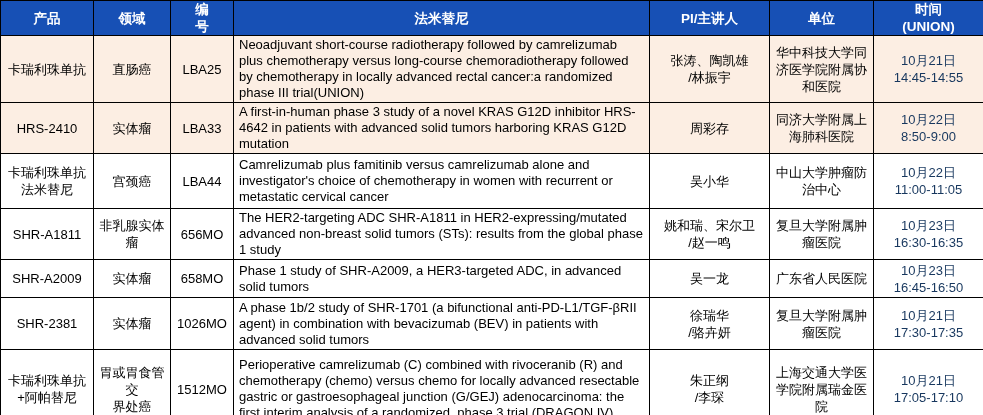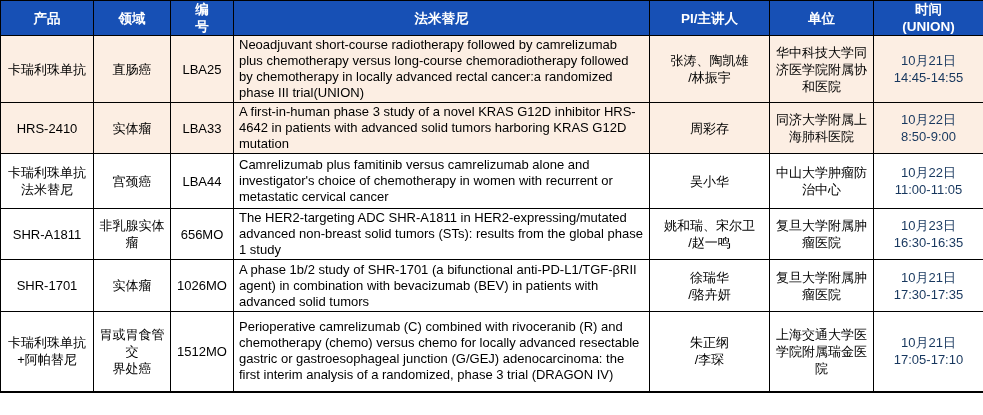--- a/index.html
+++ b/index.html
@@ -116,22 +116,32 @@
         <td class="c-product">SHR-A1811</td>
         <td class="c-field">非乳腺实体瘤</td>
         <td class="c-code">656MO</td>
         <td class="c-title">The HER2-targeting ADC SHR-A1811 in HER2-expressing/mutated advanced non-breast solid tumors (STs): results from the global phase 1 study</td>
         <td class="c-pi">姚和瑞、宋尔卫
 /赵一鸣</td>
         <td class="c-institution">复旦大学附属肿瘤医院</td>
         <td class="c-time">10月23日
 16:30-16:35</td>
       </tr>
+      <tr class="r4">
+        <td class="c-product">SHR-A2009</td>
+        <td class="c-field">实体瘤</td>
+        <td class="c-code">658MO</td>
+        <td class="c-title">Phase 1 study of SHR-A2009, a HER3-targeted ADC, in advanced solid tumors</td>
+        <td class="c-pi">吴一龙</td>
+        <td class="c-institution">广东省人民医院</td>
+        <td class="c-time">10月23日
+16:45-16:50</td>
+      </tr>
       <tr class="r5">
-        <td class="c-product">SHR-1701</td>
+        <td class="c-product">SHR-2381</td>
         <td class="c-field">实体瘤</td>
         <td class="c-code">1026MO</td>
         <td class="c-title">A phase 1b/2 study of SHR-1701 (a bifunctional anti-PD-L1/TGF-βRII agent) in combination with bevacizumab (BEV) in patients with advanced solid tumors</td>
         <td class="c-pi">徐瑞华
 /骆卉妍</td>
         <td class="c-institution">复旦大学附属肿瘤医院</td>
         <td class="c-time">10月21日
 17:30-17:35</td>
       </tr>
       <tr class="r6">

